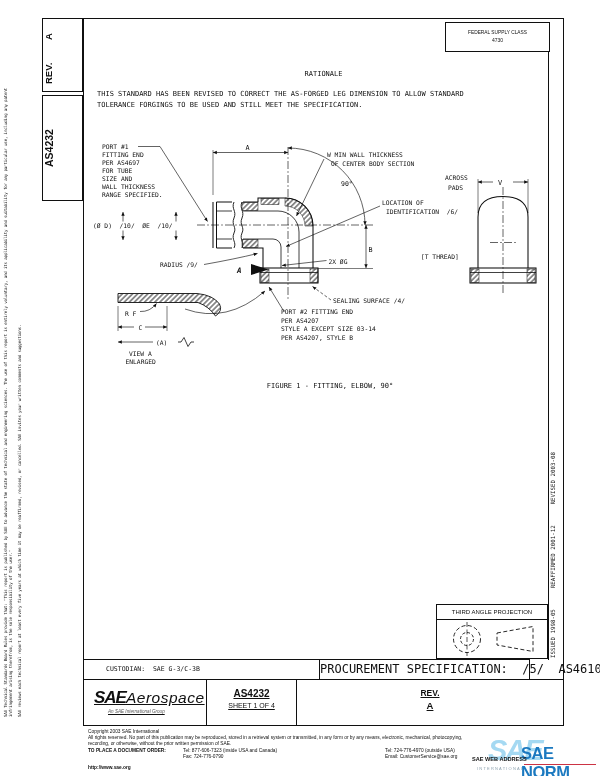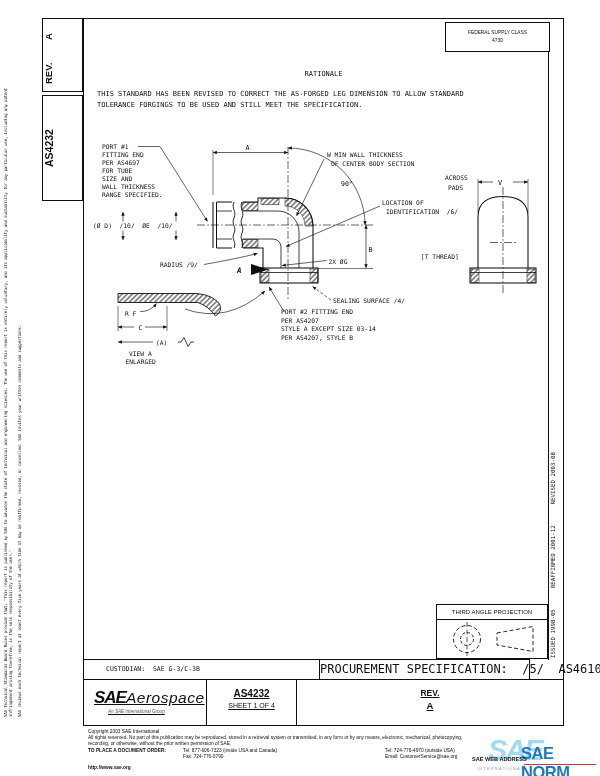--- a/index.html
+++ b/index.html
@@ -167,20 +167,21 @@
       <text x="196" y="214.5">PER AS4207, STYLE B</text>
       <text x="40" y="190.5">R F</text>
       <rect x="49" y="197" width="11" height="8" fill="#ffffff"></rect>
       <text x="53.5" y="204.5">C</text>
       <text x="71" y="219.5">(A)</text>
       <text x="44" y="230.5">VIEW A</text>
       <text x="40.5" y="239">ENLARGED</text>
     </g>
   </svg>
 
+  <div class="abs" style="left:180px;top:382px;width:300px;text-align:center;font-size:7px;">FIGURE 1 - FITTING, ELBOW, 90°</div>
 
   <div class="abs thin" style="left:436px;top:604px;width:112px;height:55px;">
     <div class="sans" style="height:14px;line-height:14px;text-align:center;font-size:6px;border-bottom:1.1px solid #101010;">THIRD ANGLE PROJECTION</div>
     <svg width="108" height="38" viewBox="0 0 108 38">
       <g stroke="#101010" fill="none" stroke-width="0.9">
         <circle cx="30" cy="19" r="13.5" stroke-dasharray="4 2.4"></circle>
         <circle cx="30" cy="19" r="6.5" stroke-dasharray="3 2"></circle>
         <path d="M30,2 V36" stroke-dasharray="5 2.5" stroke-width="0.7"></path>
         <path d="M60,13 L96,6.5 V31.5 L60,25 Z" stroke-dasharray="4 2.4"></path>
       </g>

